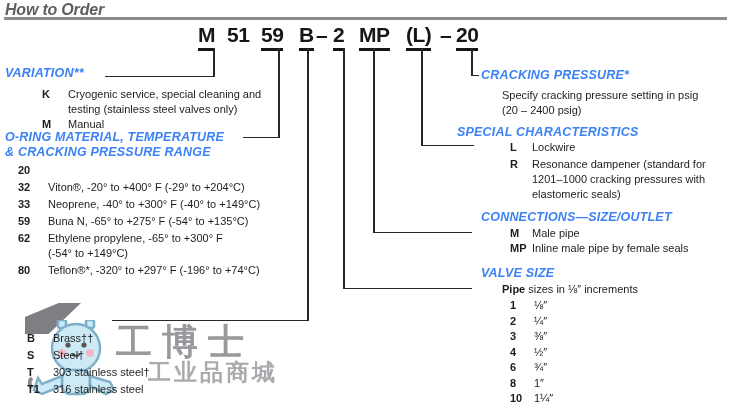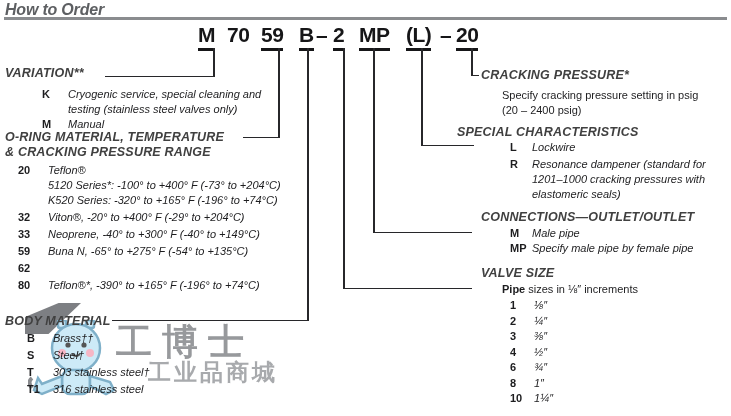--- a/index.html
+++ b/index.html
@@ -12,27 +12,27 @@
   
   .title{left:5px;top:1px;font:italic bold 16px "Liberation Sans",sans-serif;color:#5d5f62;letter-spacing:-0.2px;}
   .title-rule{left:4px;top:17px;width:723px;height:3px;background:#8a8c8f;}
   
   .seg{position:absolute;top:23px;font:bold 21px "Liberation Sans",sans-serif;color:#161618;letter-spacing:-0.5px;}
   .seg.u{border-bottom:3px solid #161618;padding-bottom:1px;}
   
   .vline{width:1.5px;background:#27272a;}
   .hline{height:1.5px;background:#27272a;}
   
-  .sec-head{font:italic bold 12.5px "Liberation Sans",sans-serif;color:#404040;letter-spacing:0.2px;white-space:nowrap;}
+  .sec-head{font:italic bold 12.5px "Liberation Sans",sans-serif;color:#3b82f6;letter-spacing:0.2px;white-space:nowrap;}
   
   .rows{font-size:11px;line-height:15px;}
   .row{display:flex;}
   .gap2 .row + .row{margin-top:2px;}
   .code{font-weight:bold;flex:0 0 auto;}
-  .desc{white-space:nowrap;font-style:italic;}
+  .desc{white-space:nowrap;}
   .dline{height:15px;line-height:15px;white-space:nowrap;}
   .valve .row{height:15.5px;line-height:15.5px;}
   .b{font-weight:bold;}
   
   .wm{color:#9a9c9f;font-family:"DejaVu Serif","DejaVu Sans",serif;}
   .wm-brand{left:116px;top:318px;font-size:36px;letter-spacing:10px;color:#97999c;}
   .wm-tagline{left:148px;top:357px;font-size:23px;letter-spacing:3px;color:#a8aaad;}
   .wm-url{left:36px;top:388px;font-size:17.5px;color:#b3b5b8;font-family:"Liberation Sans",sans-serif;letter-spacing:0.5px;}
   .wm-shape{left:25px;top:303px;width:56px;height:31px;background:#7d7f83;clip-path:polygon(0% 45%,60% 0%,100% 0%,42% 100%,0% 100%);}
   .content{position:absolute;inset:0;z-index:2;}
@@ -65,21 +65,21 @@
     <div class="abs wm wm-tagline">工业品商城</div>
   </div>
 
   <div class="content">
 
     <div class="abs title">How to Order</div>
     <div class="abs title-rule"></div>
 
     <div>
       <span class="seg u" style="left:198px">M</span>
-      <span class="seg" style="left:227px">70</span>
+      <span class="seg" style="left:227px">51</span>
       <span class="seg u" style="left:261px">59</span>
       <span class="seg u" style="left:299px">B</span>
       <span class="seg" style="left:316px">–</span>
       <span class="seg u" style="left:333px">2</span>
       <span class="seg u" style="left:359px">MP</span>
       <span class="seg u" style="left:406px">(L)</span>
       <span class="seg" style="left:440px">–</span>
       <span class="seg u" style="left:456px">20</span>
     </div>
 
@@ -121,48 +121,46 @@
     </div>
 
     <div class="abs sec-head" style="left:5px;top:130px;line-height:15px;">
       <div>O-RING MATERIAL, TEMPERATURE</div>
       <div>&amp; CRACKING PRESSURE RANGE</div>
     </div>
 
     <div class="abs rows gap2" style="left:18px;top:163px;">
       <div class="row">
         <span class="code" style="width:30px">20</span>
-        <span class="desc">
-          <div class="dline">Teflon®</div>
-          <div class="dline">5120 Series*: -100° to +400° F (-73° to +204°C)</div>
-          <div class="dline">K520 Series: -320° to +165° F (-196° to +74°C)</div>
-        </span>
       </div>
       <div class="row">
         <span class="code" style="width:30px">32</span>
         <span class="desc">Viton®, -20° to +400° F (-29° to +204°C)</span>
       </div>
       <div class="row">
         <span class="code" style="width:30px">33</span>
         <span class="desc">Neoprene, -40° to +300° F (-40° to +149°C)</span>
       </div>
       <div class="row">
         <span class="code" style="width:30px">59</span>
         <span class="desc">Buna N, -65° to +275° F (-54° to +135°C)</span>
       </div>
       <div class="row">
         <span class="code" style="width:30px">62</span>
+        <span class="desc">
+          <div class="dline">Ethylene propylene, -65° to +300° F</div>
+          <div class="dline">(-54° to +149°C)</div>
+        </span>
       </div>
       <div class="row">
         <span class="code" style="width:30px">80</span>
-        <span class="desc">Teflon®*, -390° to +165° F (-196° to +74°C)</span>
-      </div>
-    </div>
-
-    <div class="abs sec-head" style="left:5px;top:314px;">BODY MATERIAL</div>
+        <span class="desc">Teflon®*, -320° to +297° F (-196° to +74°C)</span>
+      </div>
+    </div>
+
 
     <div class="abs rows gap2" style="left:27px;top:331px;">
       <div class="row">
         <span class="code" style="width:26px">B</span>
         <span class="desc">Brass††</span>
       </div>
       <div class="row">
         <span class="code" style="width:26px">S</span>
         <span class="desc">Steel†</span>
       </div>
@@ -191,29 +189,29 @@
       <div class="row">
         <span class="code" style="width:22px">R</span>
         <span class="desc">
           <div class="dline">Resonance dampener (standard for</div>
           <div class="dline">1201–1000 cracking pressures with</div>
           <div class="dline">elastomeric seals)</div>
         </span>
       </div>
     </div>
 
-    <div class="abs sec-head" style="left:481px;top:210px;">CONNECTIONS—OUTLET/OUTLET</div>
+    <div class="abs sec-head" style="left:481px;top:210px;">CONNECTIONS—SIZE/OUTLET</div>
     <div class="abs rows" style="left:510px;top:226px;">
       <div class="row">
         <span class="code" style="width:22px">M</span>
         <span class="desc">Male pipe</span>
       </div>
       <div class="row">
         <span class="code" style="width:22px">MP</span>
-        <span class="desc">Specify male pipe by female pipe</span>
+        <span class="desc">Inline male pipe by female seals</span>
       </div>
     </div>
 
     <div class="abs sec-head" style="left:481px;top:266px;">VALVE SIZE</div>
     <div class="abs rows" style="left:502px;top:282px;">
       <span class="b">Pipe</span><span> sizes in ⅛″ increments</span>
     </div>
     <div class="abs rows valve" style="left:510px;top:298px;">
       <div class="row">
         <span class="code" style="width:24px">1</span>

